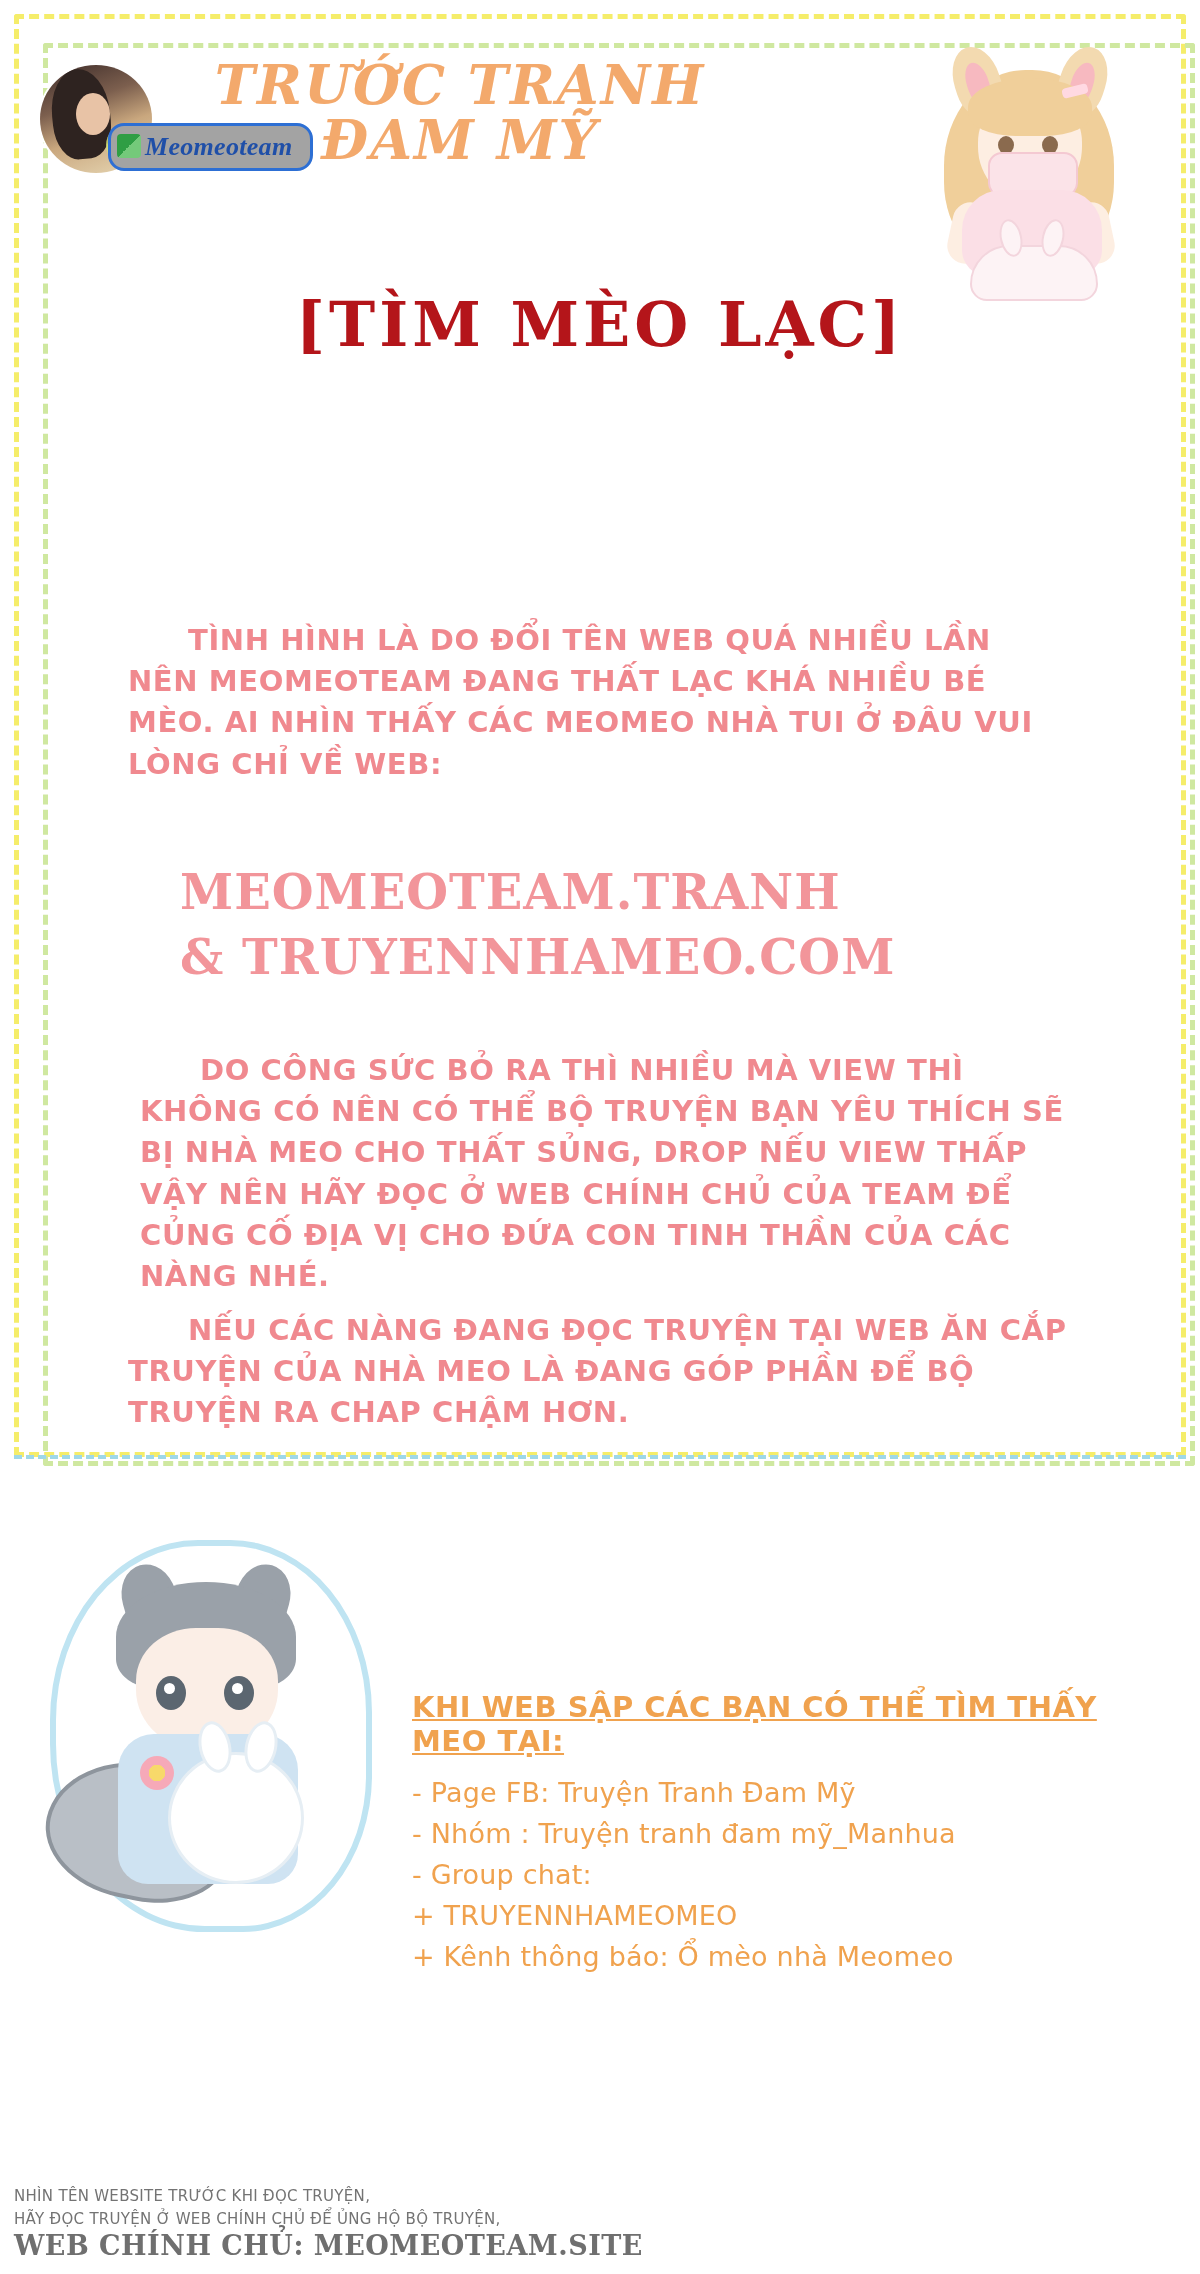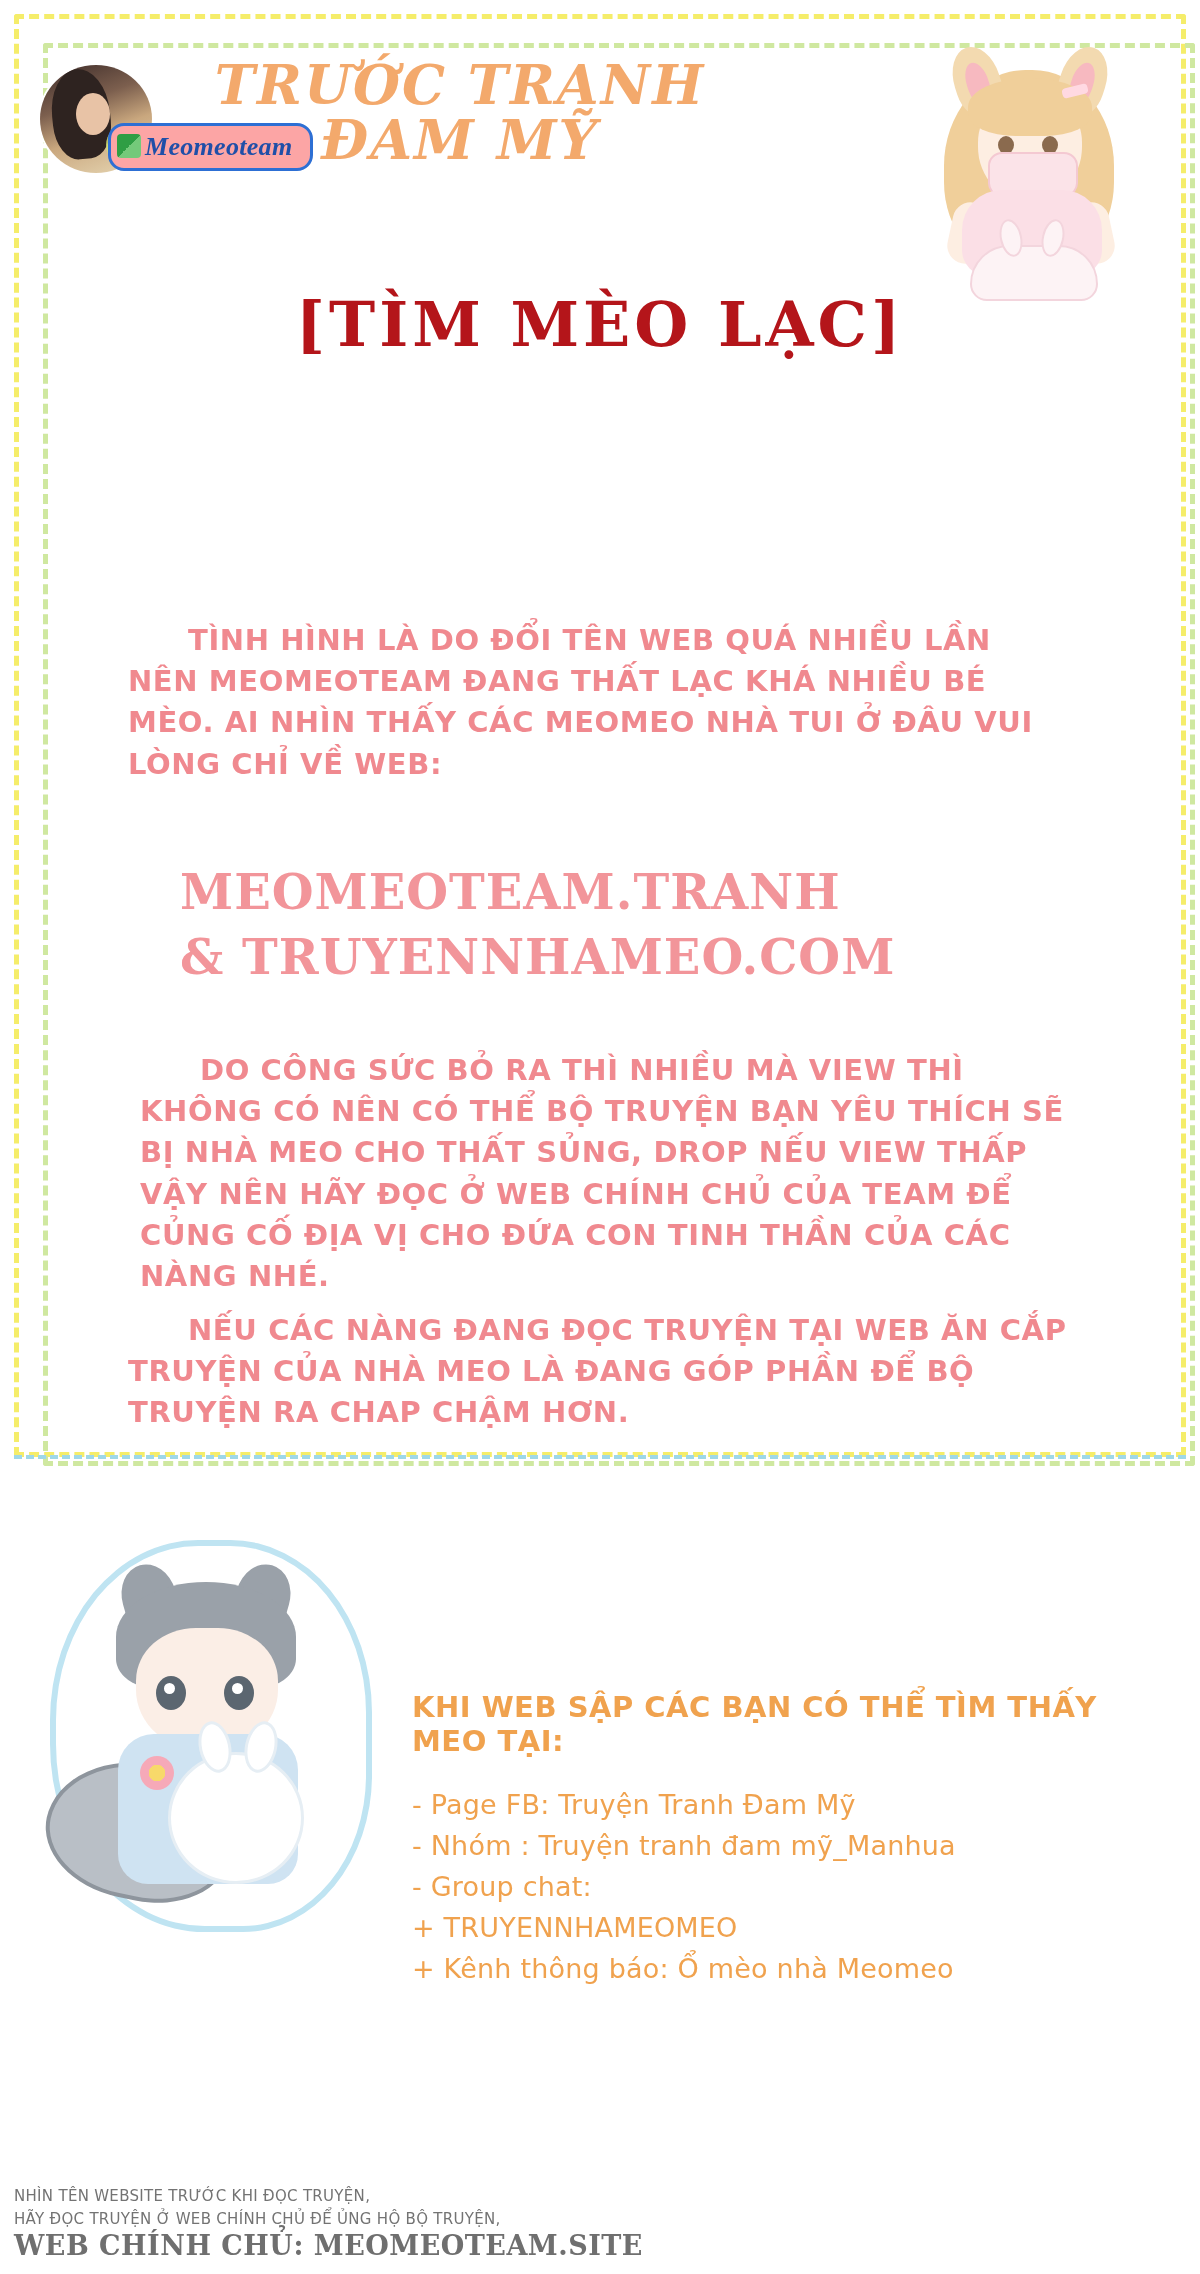--- a/index.html
+++ b/index.html
@@ -92,21 +92,21 @@
     width: 40px; height: 40px;
     background: radial-gradient(circle at 40% 40%, #f4e06a 0 30%, #cfe07a 31% 60%, #9dbe5d 61% 100%);
     border-radius: 50%;
     opacity: .85;
   }
   .logo-name {
     position: absolute;
     left: 68px;
     top: 58px;
     padding: 6px 18px 6px 34px;
-    background: #fca5a5;
+    background: #a3a3a3;
     border: 3px solid #2d6fd4;
     border-radius: 16px;
     color: #1f4fa8;
     font-family: "Liberation Serif", serif;
     font-weight: bold;
     font-style: italic;
     font-size: 26px;
     letter-spacing: .3px;
     white-space: nowrap;
   }
@@ -290,21 +290,22 @@
     top: 1690px;
     width: 720px;
     color: #f0a24e;
     font-family: "DejaVu Sans", sans-serif;
   }
   .contact .c-title {
     font-weight: bold;
     font-size: 29px;
     letter-spacing: .5px;
     text-transform: uppercase;
-    margin-bottom: 26px;
+    margin-bottom: 14px;
+    text-decoration: underline;
   }
   .contact .c-line {
     font-size: 27px;
     line-height: 1.52;
     letter-spacing: .2px;
   }
 
   
   .footer {
     position: absolute;

